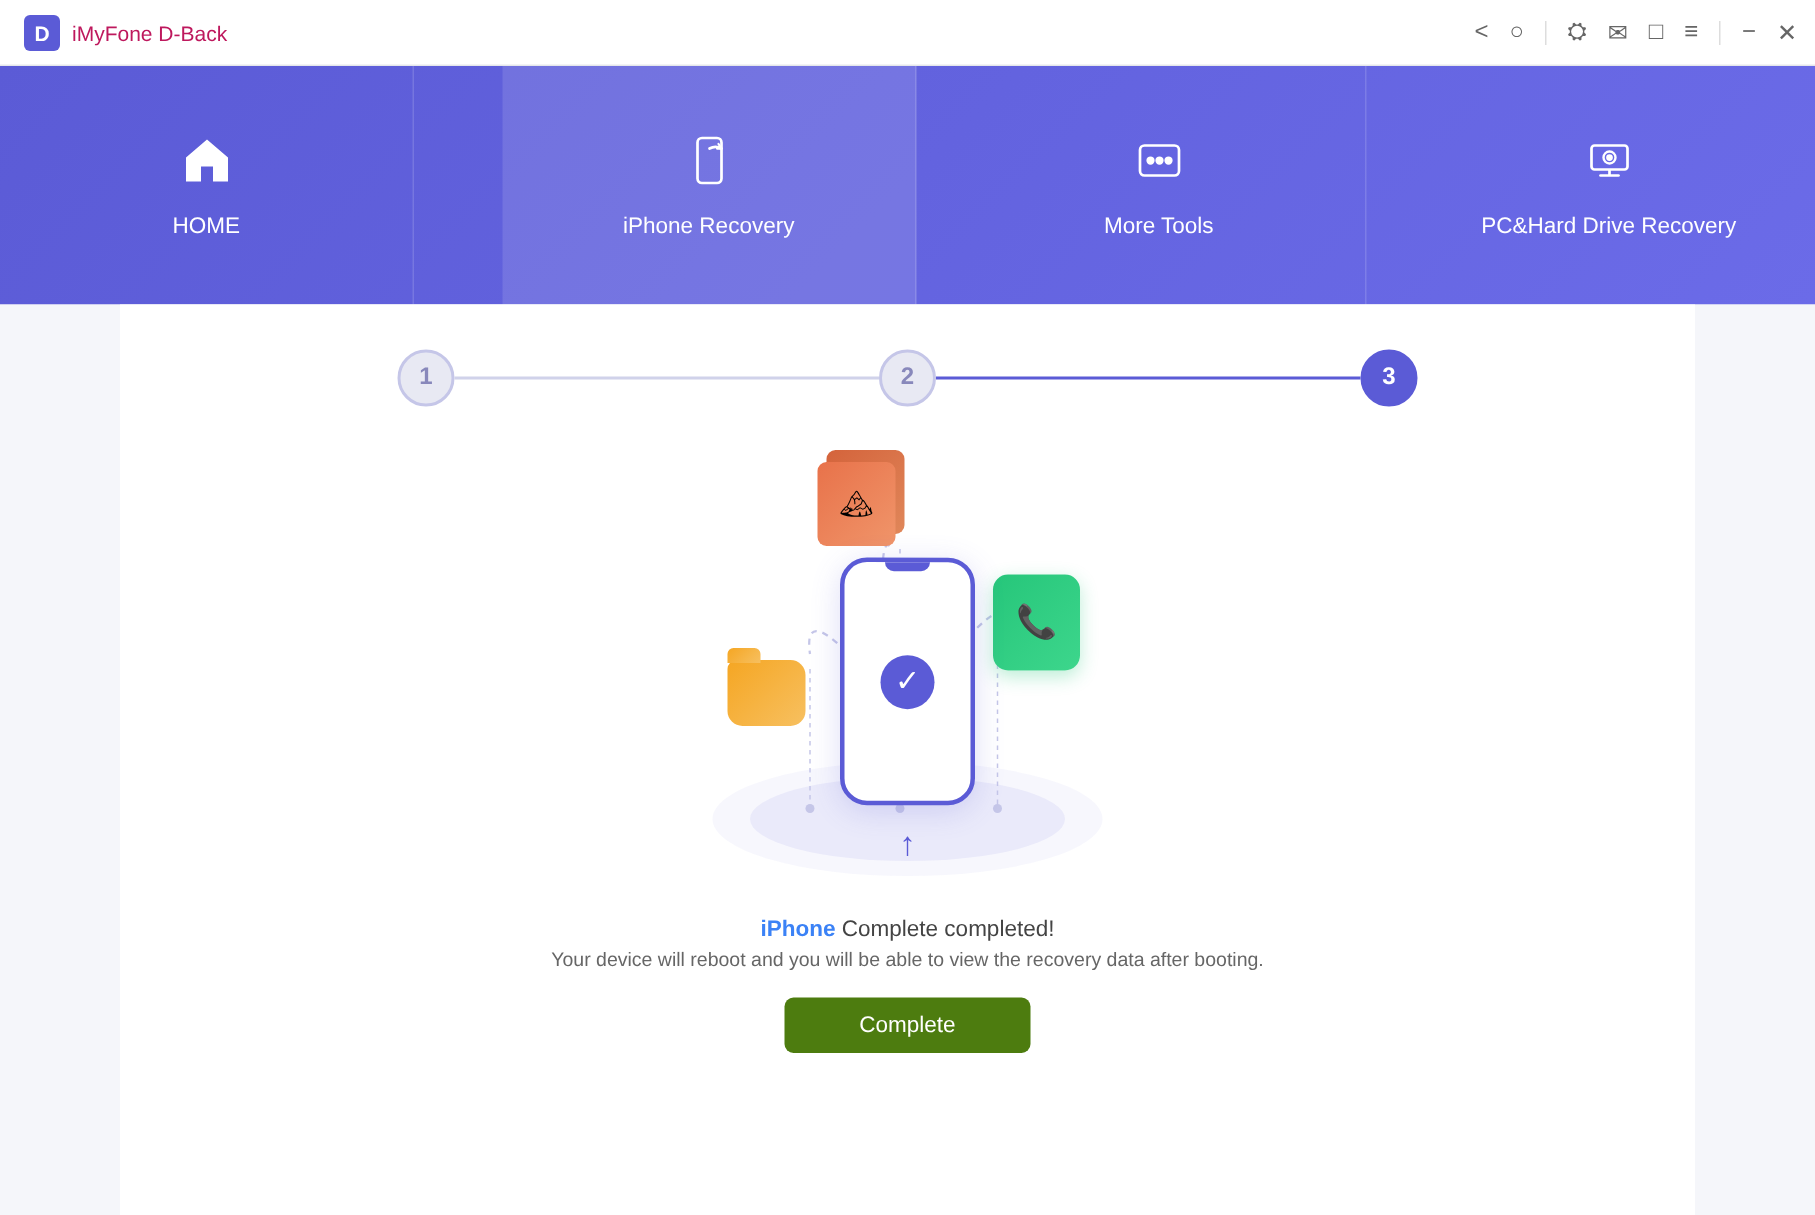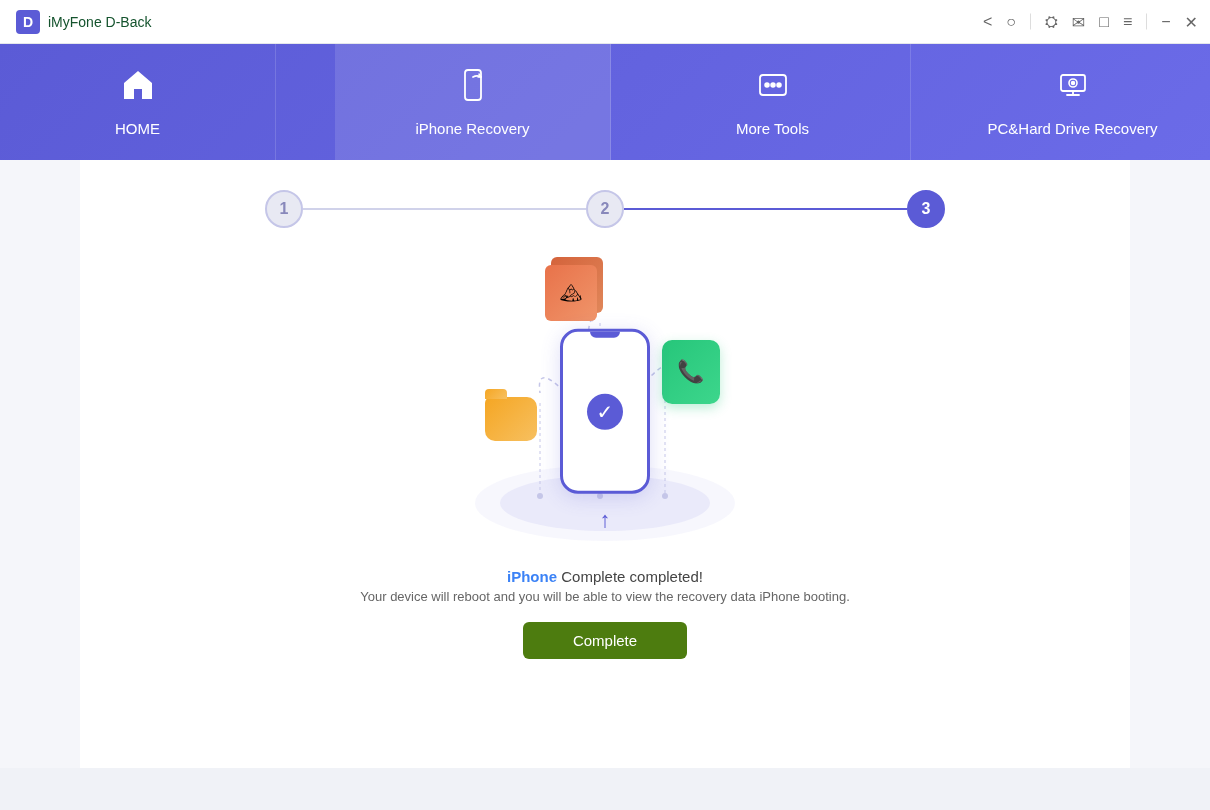--- a/index.html
+++ b/index.html
@@ -22,21 +22,21 @@
     }
     .logo-d {
       width: 24px; height: 24px;
       background: #5b5bd6;
       border-radius: 4px;
       color: white;
       font-size: 14px;
       font-weight: bold;
       display: flex; align-items: center; justify-content: center;
     }
-    .app-title { font-size: 14px; color: #14532d; font-weight: 500; }
+    .app-title { font-size: 14px; color: #be185d; font-weight: 500; }
     .title-bar-actions {
       position: absolute;
       right: 12px;
       top: 50%;
       transform: translateY(-50%);
       display: flex;
       align-items: center;
       gap: 14px;
     }
     .title-bar-actions span {
@@ -46,21 +46,21 @@
     }
     .title-bar-actions .sep {
       width: 1px; height: 16px;
       background: #ddd;
       cursor: default;
     }
     .win-btn { font-size: 14px; color: #888; cursor: pointer; }
 
     
     .nav-bar {
-      height: 116px;
+      height: 159px;
       background: linear-gradient(135deg, #5b5bd6 0%, #6b6be8 100%);
       display: flex;
       align-items: stretch;
       gap: 24px;
     }
     .nav-item {
       flex: 1;
       display: flex;
       flex-direction: column;
       align-items: center;
@@ -411,19 +411,19 @@
       </div>
 
       <div class="upload-arrow">↑</div>
 
     </div>
 
     <div class="completion-text">
       <div class="completion-line1">
         <span class="highlight">iPhone</span><span> Complete completed!</span>
       </div>
-      <div class="completion-line2">Your device will reboot and you will be able to view the recovery data iPhone booting.</div>
+      <div class="completion-line2">Your device will reboot and you will be able to view the recovery data after booting.</div>
     </div>
 
     <button class="complete-btn">Complete</button>
 
   </div>
 </div>
 
 </body></html>

